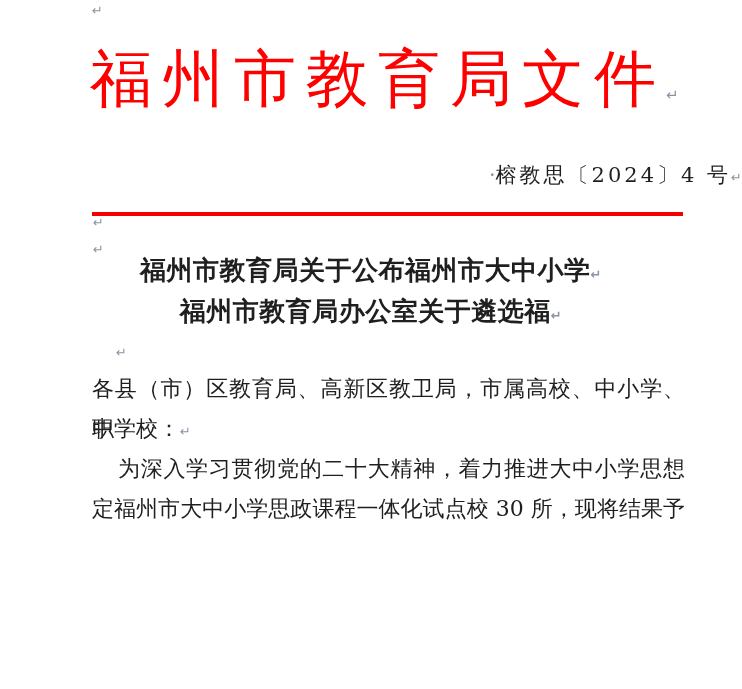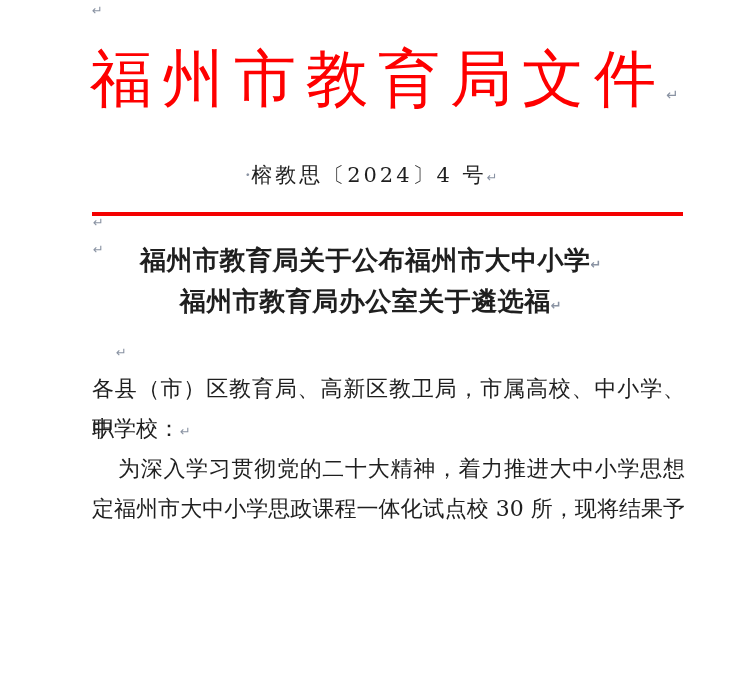--- a/index.html
+++ b/index.html
@@ -45,21 +45,21 @@
     line-height:78px;
     letter-spacing:10px;
     color:var(--header_red);
     white-space:nowrap;
   }
   .org-header .pm-inline{font-size:15px;letter-spacing:0;}
   
   .doc-number{
     position:absolute;
     left:0;right:0;top:160px;
-    text-align:center;
+    text-align:right;
     font-size:21px;
     line-height:30px;
     letter-spacing:3px;
     color:var(--text);
   }
   .doc-number .space-mark{
     color:var(--mark);
     letter-spacing:0;
     font-size:21px;
   }
@@ -67,21 +67,21 @@
   
   .red-rule{
     position:absolute;
     left:92px;top:212px;
     width:591px;height:4px;
     background:var(--rule_red);
   }
   
   .doc-title{
     position:absolute;
-    left:0;right:0;top:242px;
+    left:0;right:0;top:252px;
     text-align:center;
     font-family:"Liberation Sans","DejaVu Sans",sans-serif;
     font-weight:bold;
     font-size:26px;
     line-height:37px;
     letter-spacing:0.5px;
     color:var(--text);
   }
   
   .body-block{

